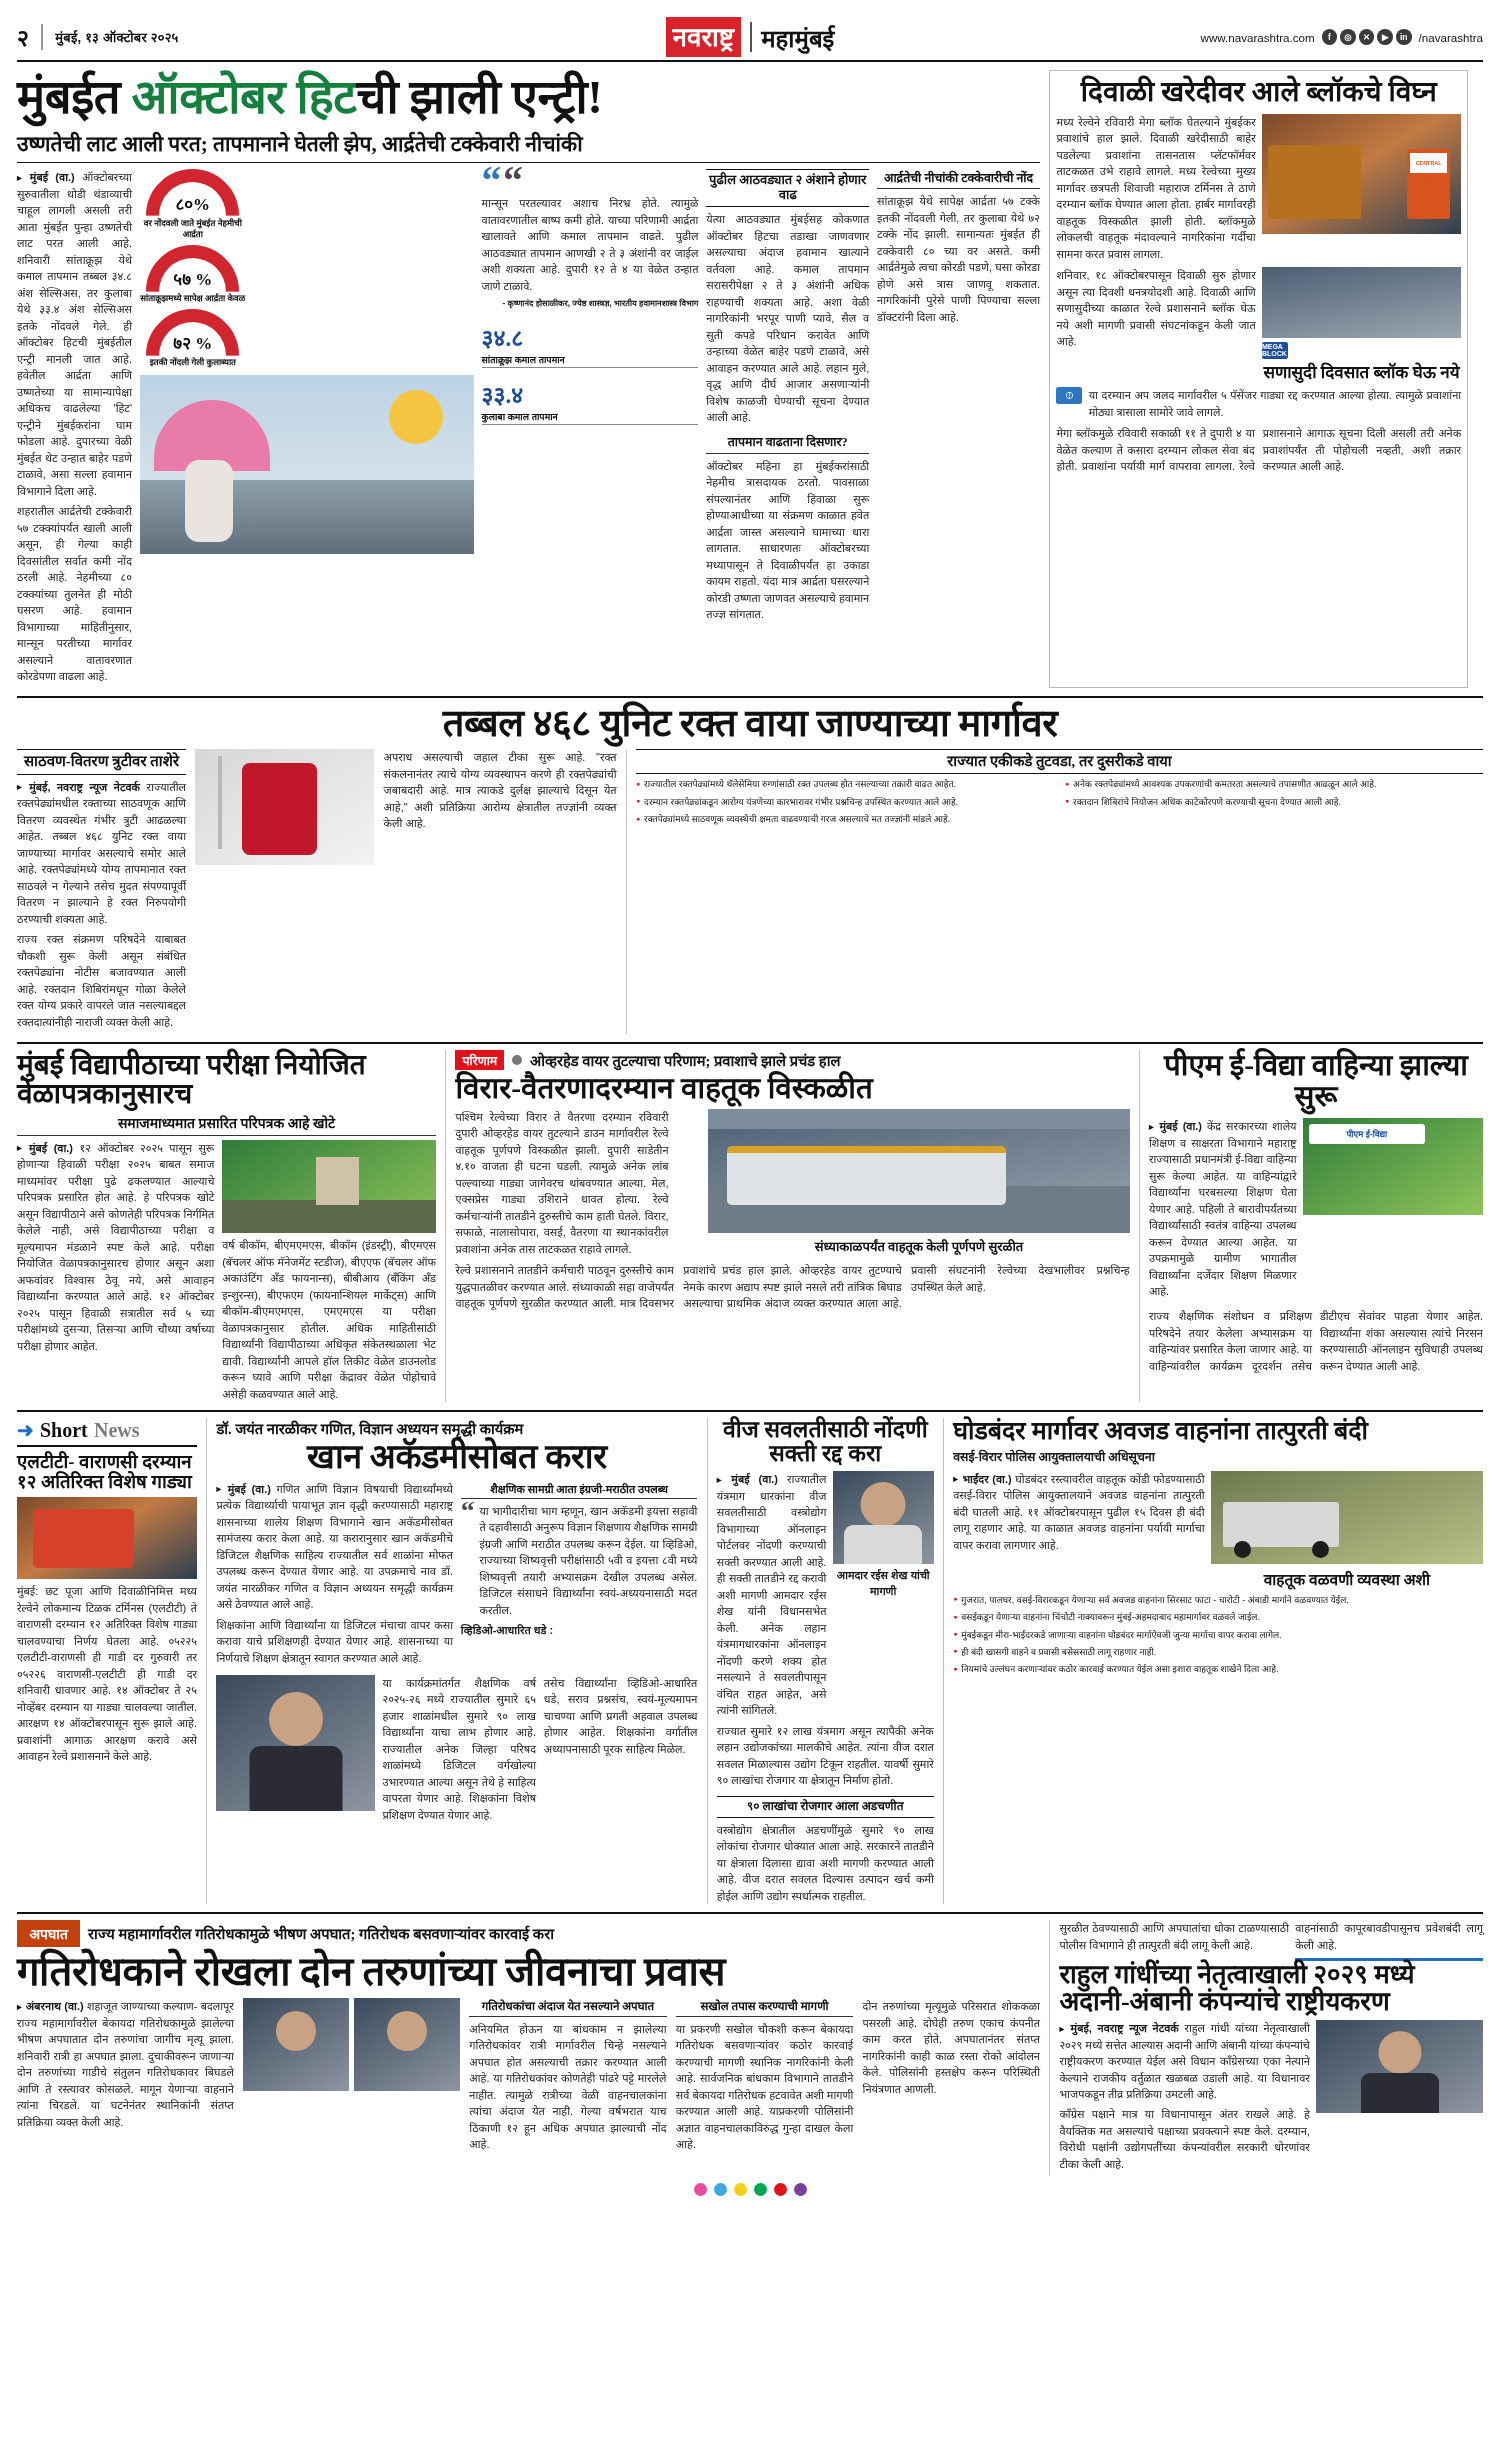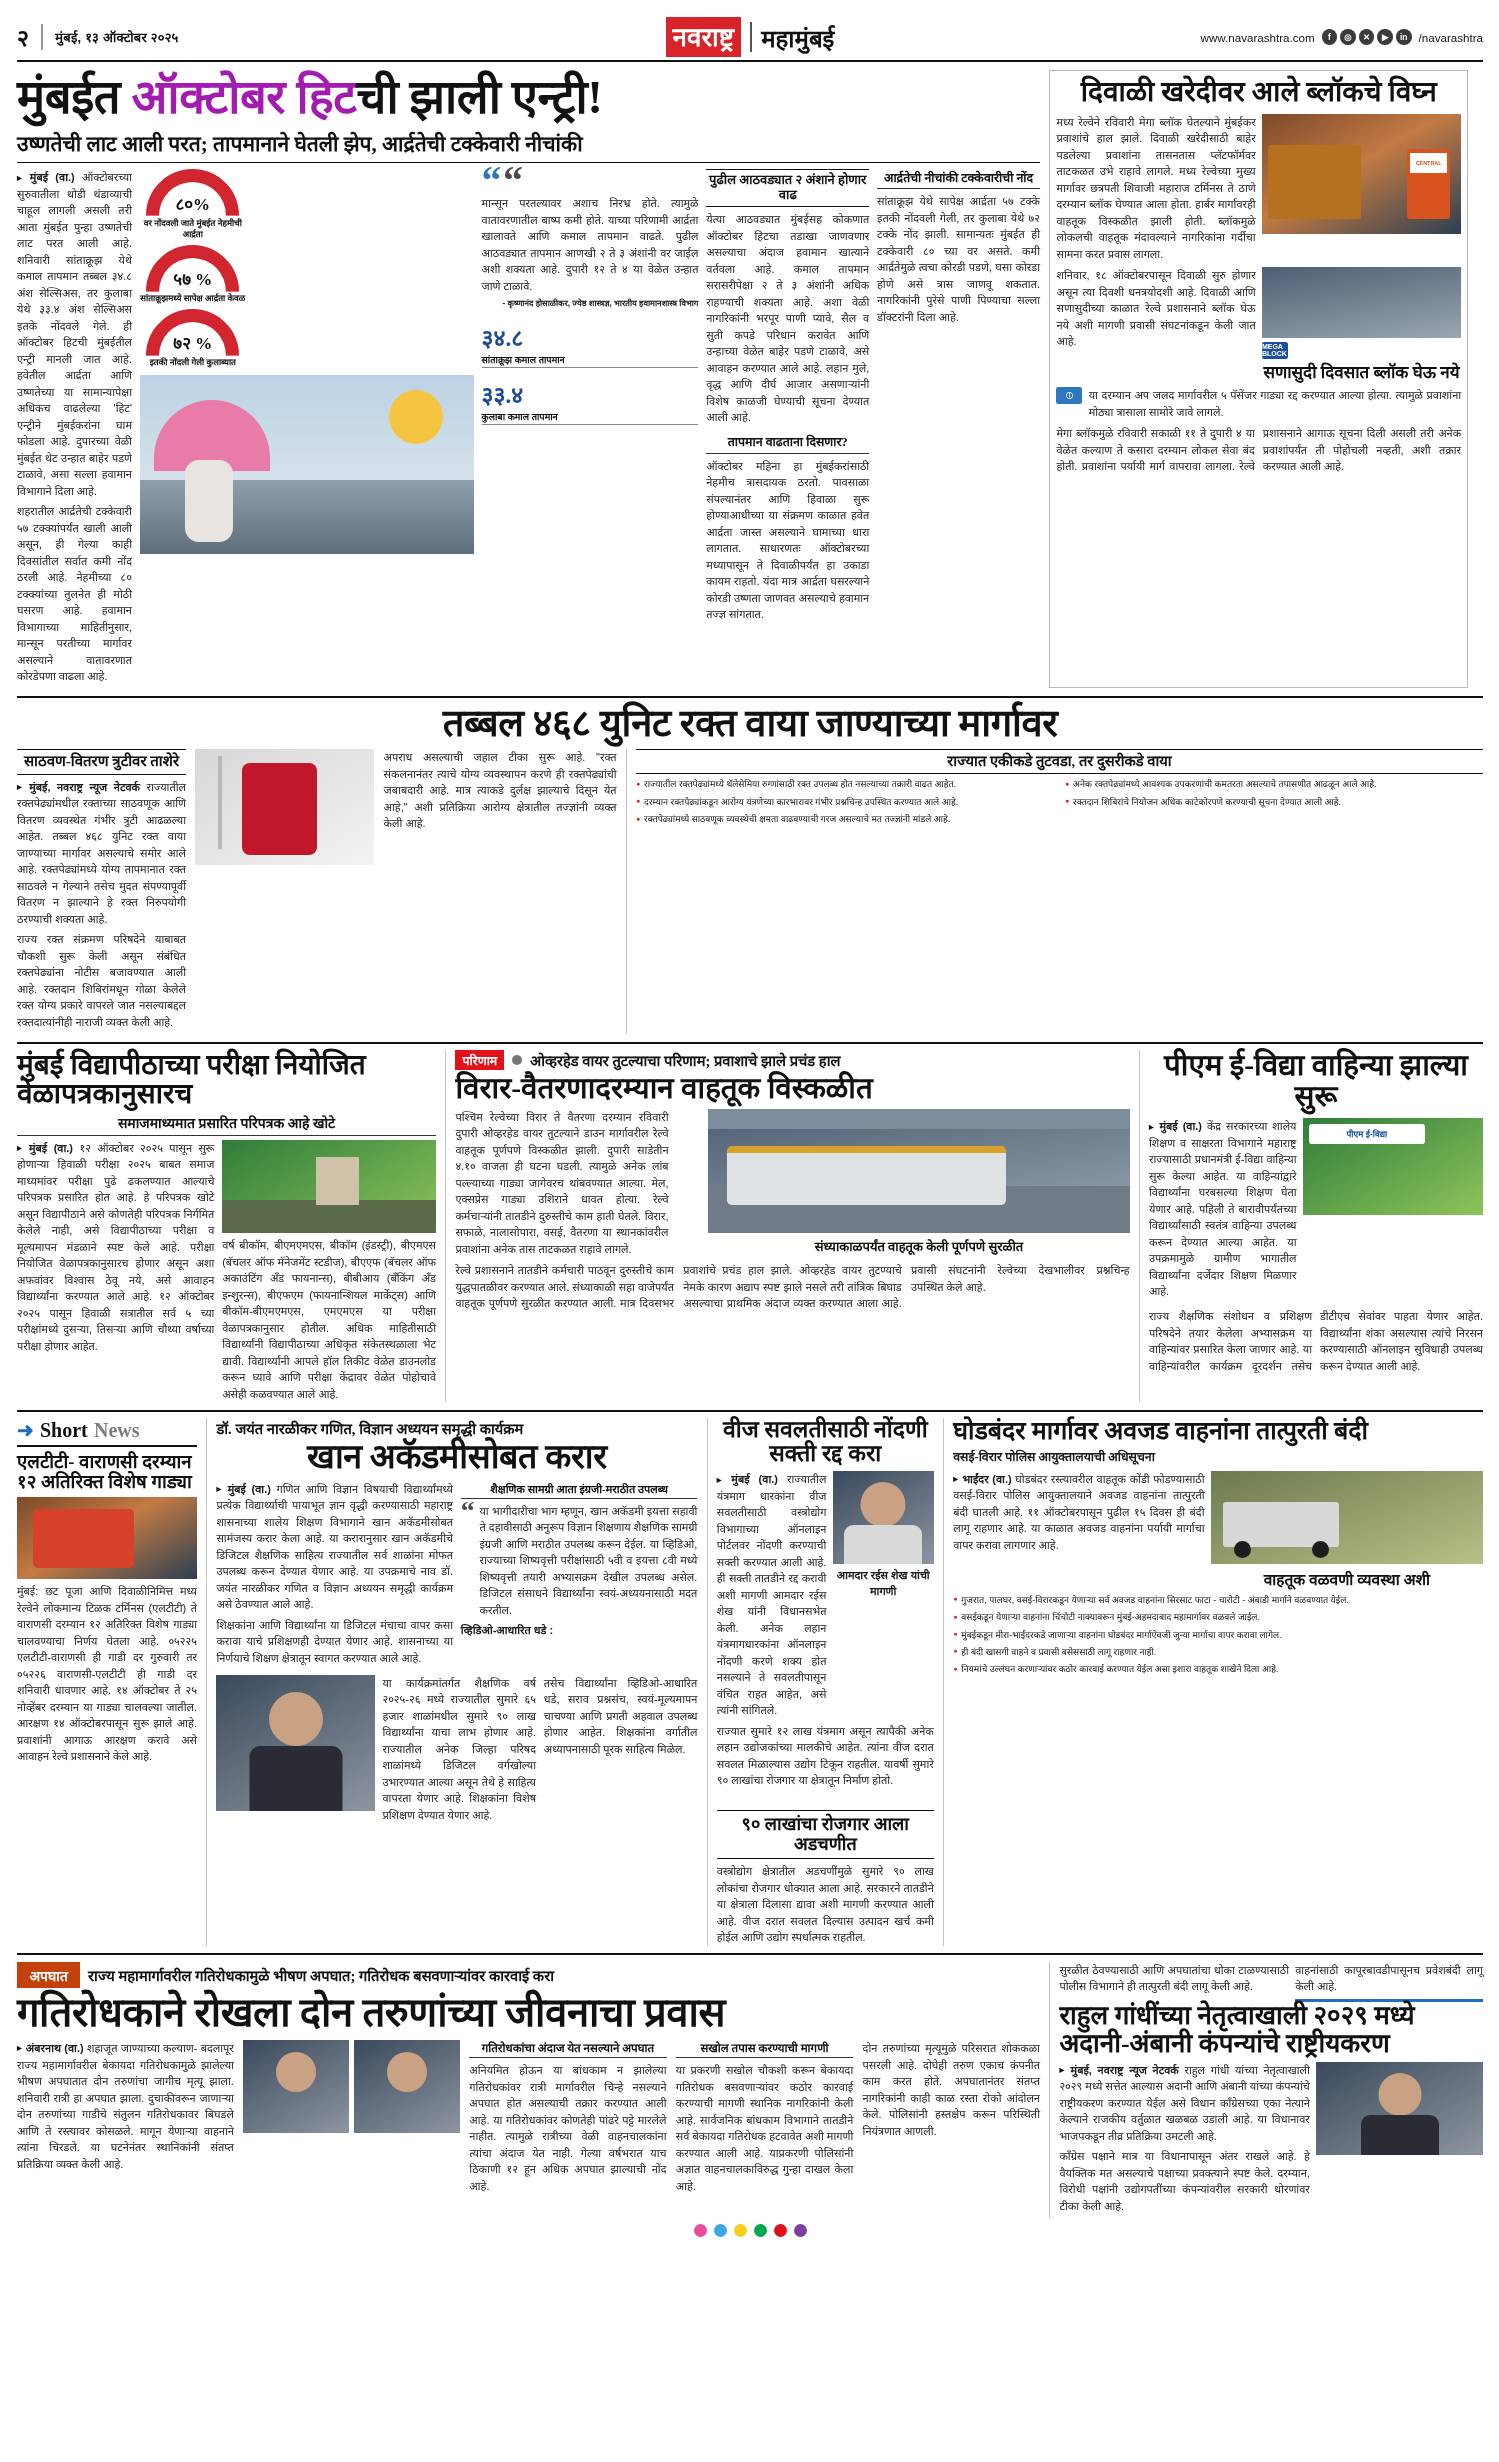--- a/index.html
+++ b/index.html
@@ -28,21 +28,21 @@
   .soc i { width:15.5px; height:15.5px; border-radius:50%; background:#3b3b3b; color:#fff;
            font-style:normal; font-size:8.5px; display:flex; align-items:center; justify-content:center; font-weight:700;}
 
   
   .rule { height:1.6px; background:#111; width:100%; }
   .vrule { width:0.8px; background:#c3c3c3; }
 
   .hl-xxl { font-family:"Liberation Serif", serif; font-weight:700; line-height:1.02; letter-spacing:-0.4px; }
   .hl-xl  { font-family:"Liberation Serif", serif; font-weight:700; line-height:1.05; }
   .hl-l   { font-family:"Liberation Serif", serif; font-weight:700; line-height:1.08; }
-  .red { color:#a21caf; }
+  .red { color:#15803d; }
 
   .body-txt { font-size:11px; line-height:1.5; text-align:justify; color:#1b1b1b; }
   .body-txt p { margin-bottom:3.9px; }
   .dateline { font-weight:700; }
   .bullet::before { content:"\25B6"; font-size:6.2px; color:#111; margin-right:3.9px; vertical-align:1.6px; }
 
   
   .top-sec { display:flex; gap:9.3px; margin-top:7.8px; }
   .col-main { width:1023px; }
   .col-right { width:419px; }
@@ -422,21 +422,21 @@
         </div>
         <div style="width:48%;">
           <div class="photo ph-person" style="height:93px;">
             <div style="position:absolute;left:50%;transform:translateX(-50%);top:11px;width:45px;height:45px;border-radius:50%;background:#c9a183;"></div>
             <div style="position:absolute;left:50%;transform:translateX(-50%);top:54px;width:78px;height:43px;background:#d9d9d9;border-radius:9.3px 9.3px 0 0;"></div>
           </div>
           <div class="body-txt" style="text-align:center;font-weight:700;margin-top:2.3px;">आमदार रईस शेख यांची मागणी</div>
         </div>
       </div>
       <div class="body-txt">राज्यात सुमारे १२ लाख यंत्रमाग असून त्यापैकी अनेक लहान उद्योजकांच्या मालकीचे आहेत. त्यांना वीज दरात सवलत मिळाल्यास उद्योग टिकून राहतील. यावर्षी सुमारे ९० लाखांचा रोजगार या क्षेत्रातून निर्माण होतो.</div>
-      <div class="boxhead" style="font-size:18px;margin-top:21px;">९० लाखांचा रोजगार आला अडचणीत</div>
+      <div class="boxhead" style="font-size:12px;margin-top:7px;">९० लाखांचा रोजगार आला अडचणीत</div>
       <div class="body-txt">वस्त्रोद्योग क्षेत्रातील अडचणींमुळे सुमारे ९० लाख लोकांचा रोजगार धोक्यात आला आहे. सरकारने तातडीने या क्षेत्राला दिलासा द्यावा अशी मागणी करण्यात आली आहे. वीज दरात सवलत दिल्यास उत्पादन खर्च कमी होईल आणि उद्योग स्पर्धात्मक राहतील.</div>
     </div>
 
     <div class="vrule"></div>
 
     <div style="flex:1;">
       <h2 class="hl-xl" style="font-size:25px;">घोडबंदर मार्गावर अवजड वाहनांना तात्पुरती बंदी</h2>
       <div class="body-txt" style="font-weight:700;font-size:12.4px;margin-top:3.1px;font-family:'Liberation Serif',serif;">वसई-विरार पोलिस आयुक्तालयाची अधिसूचना</div>
       <div style="display:flex;gap:6.2px;margin-top:4.7px;">
         <div style="width:48%;" class="body-txt">

